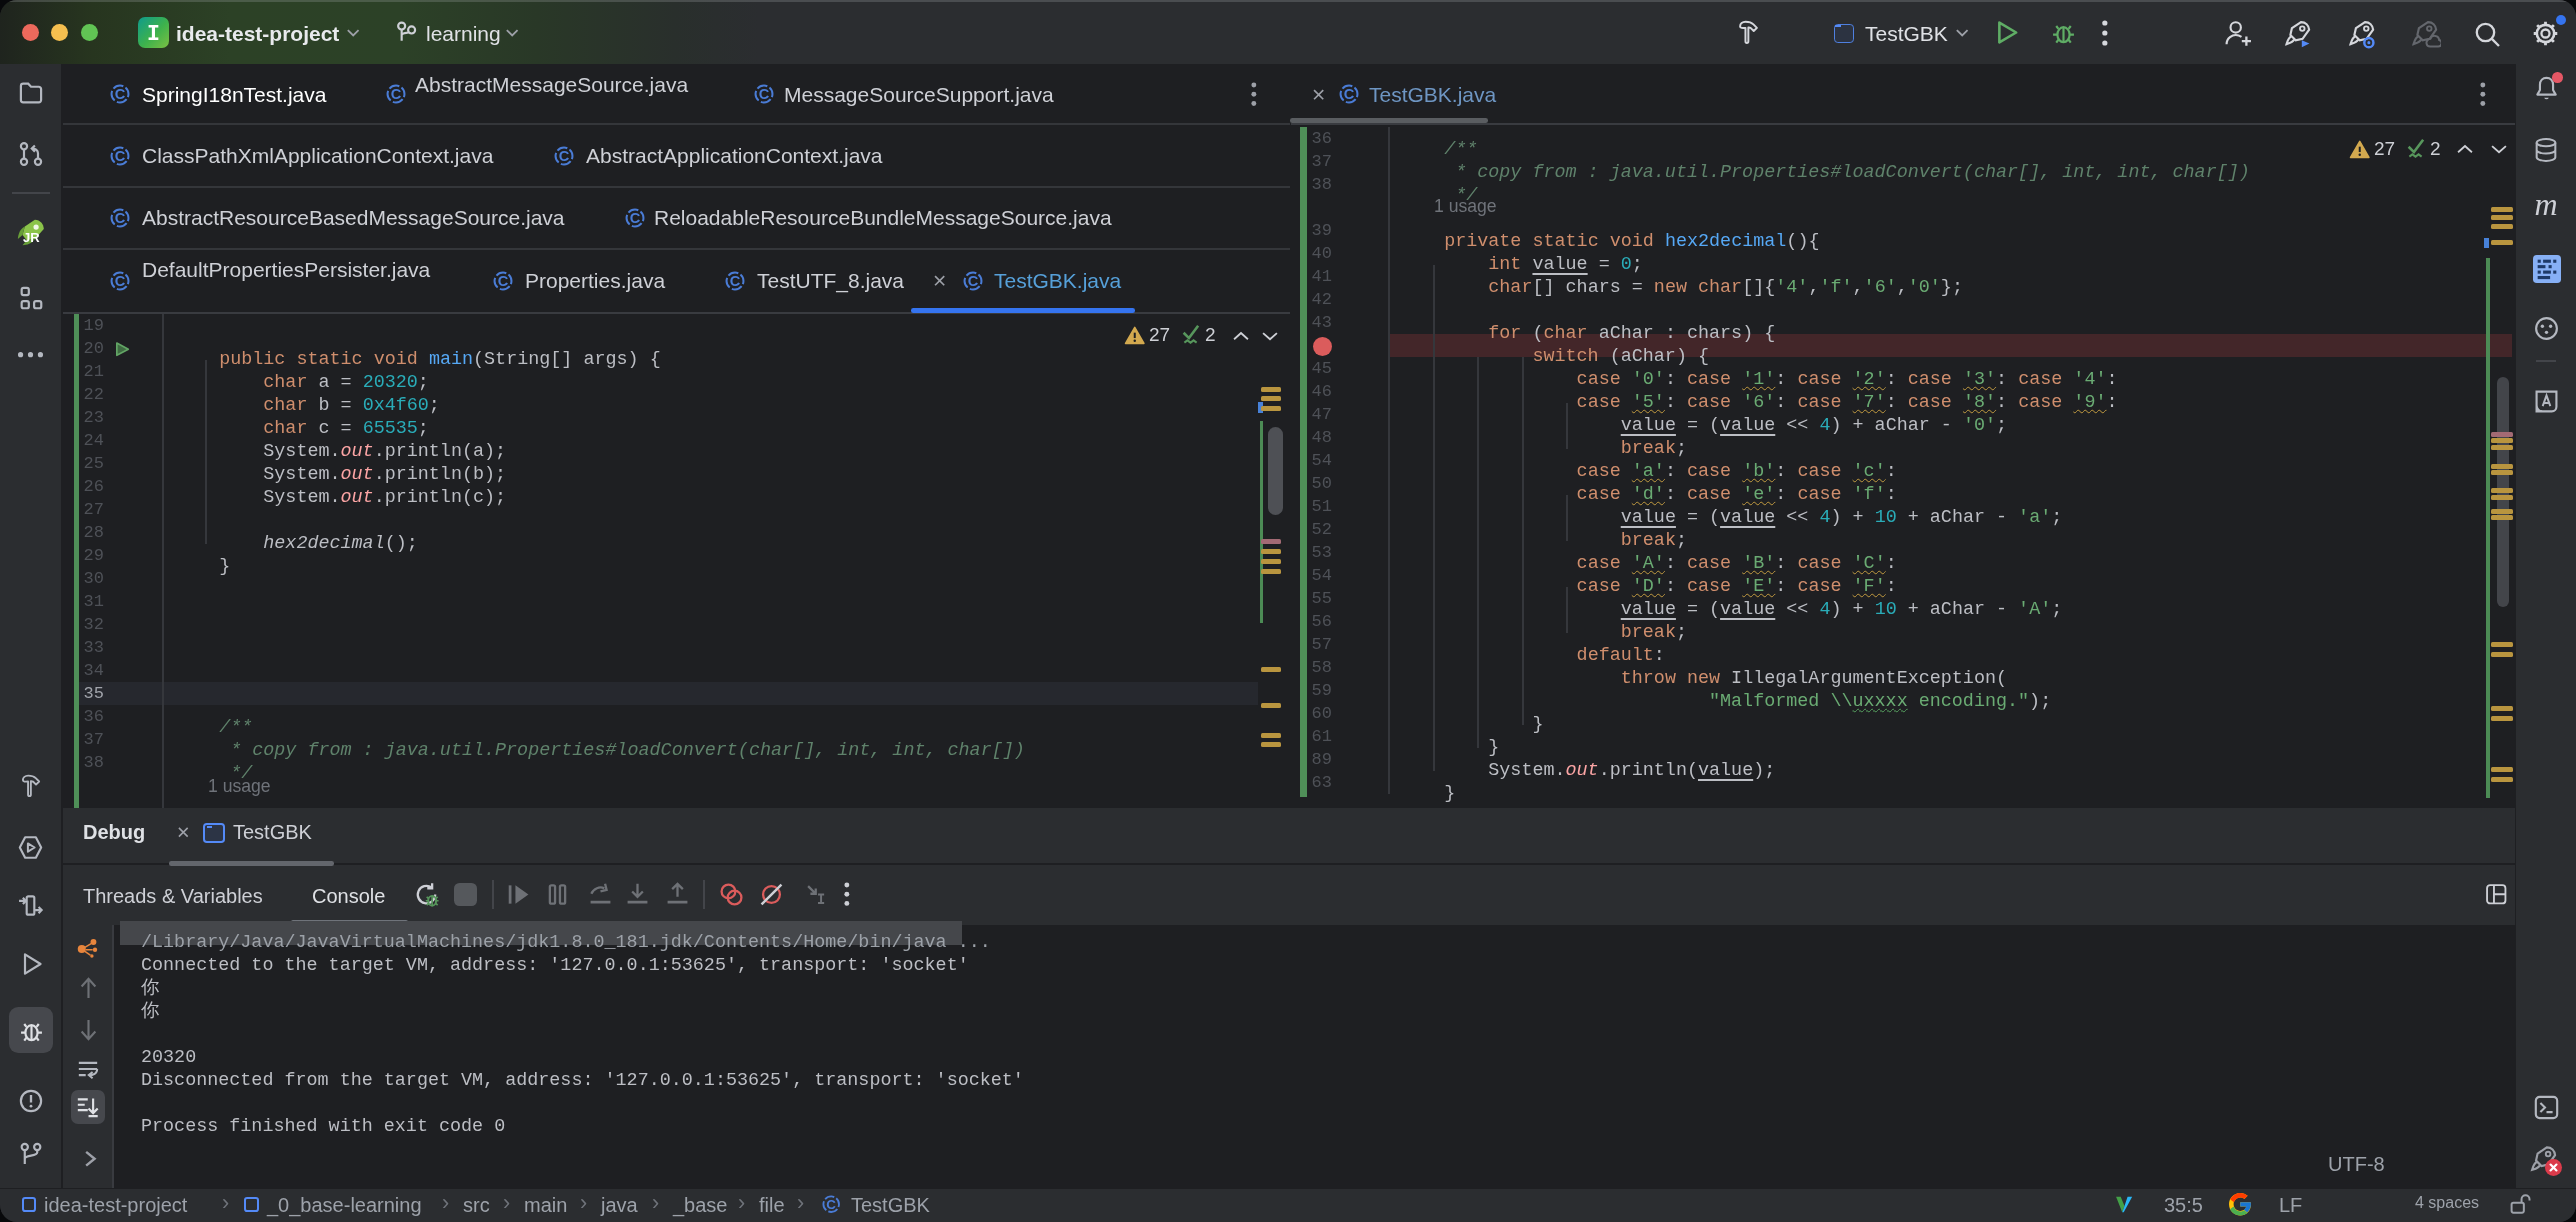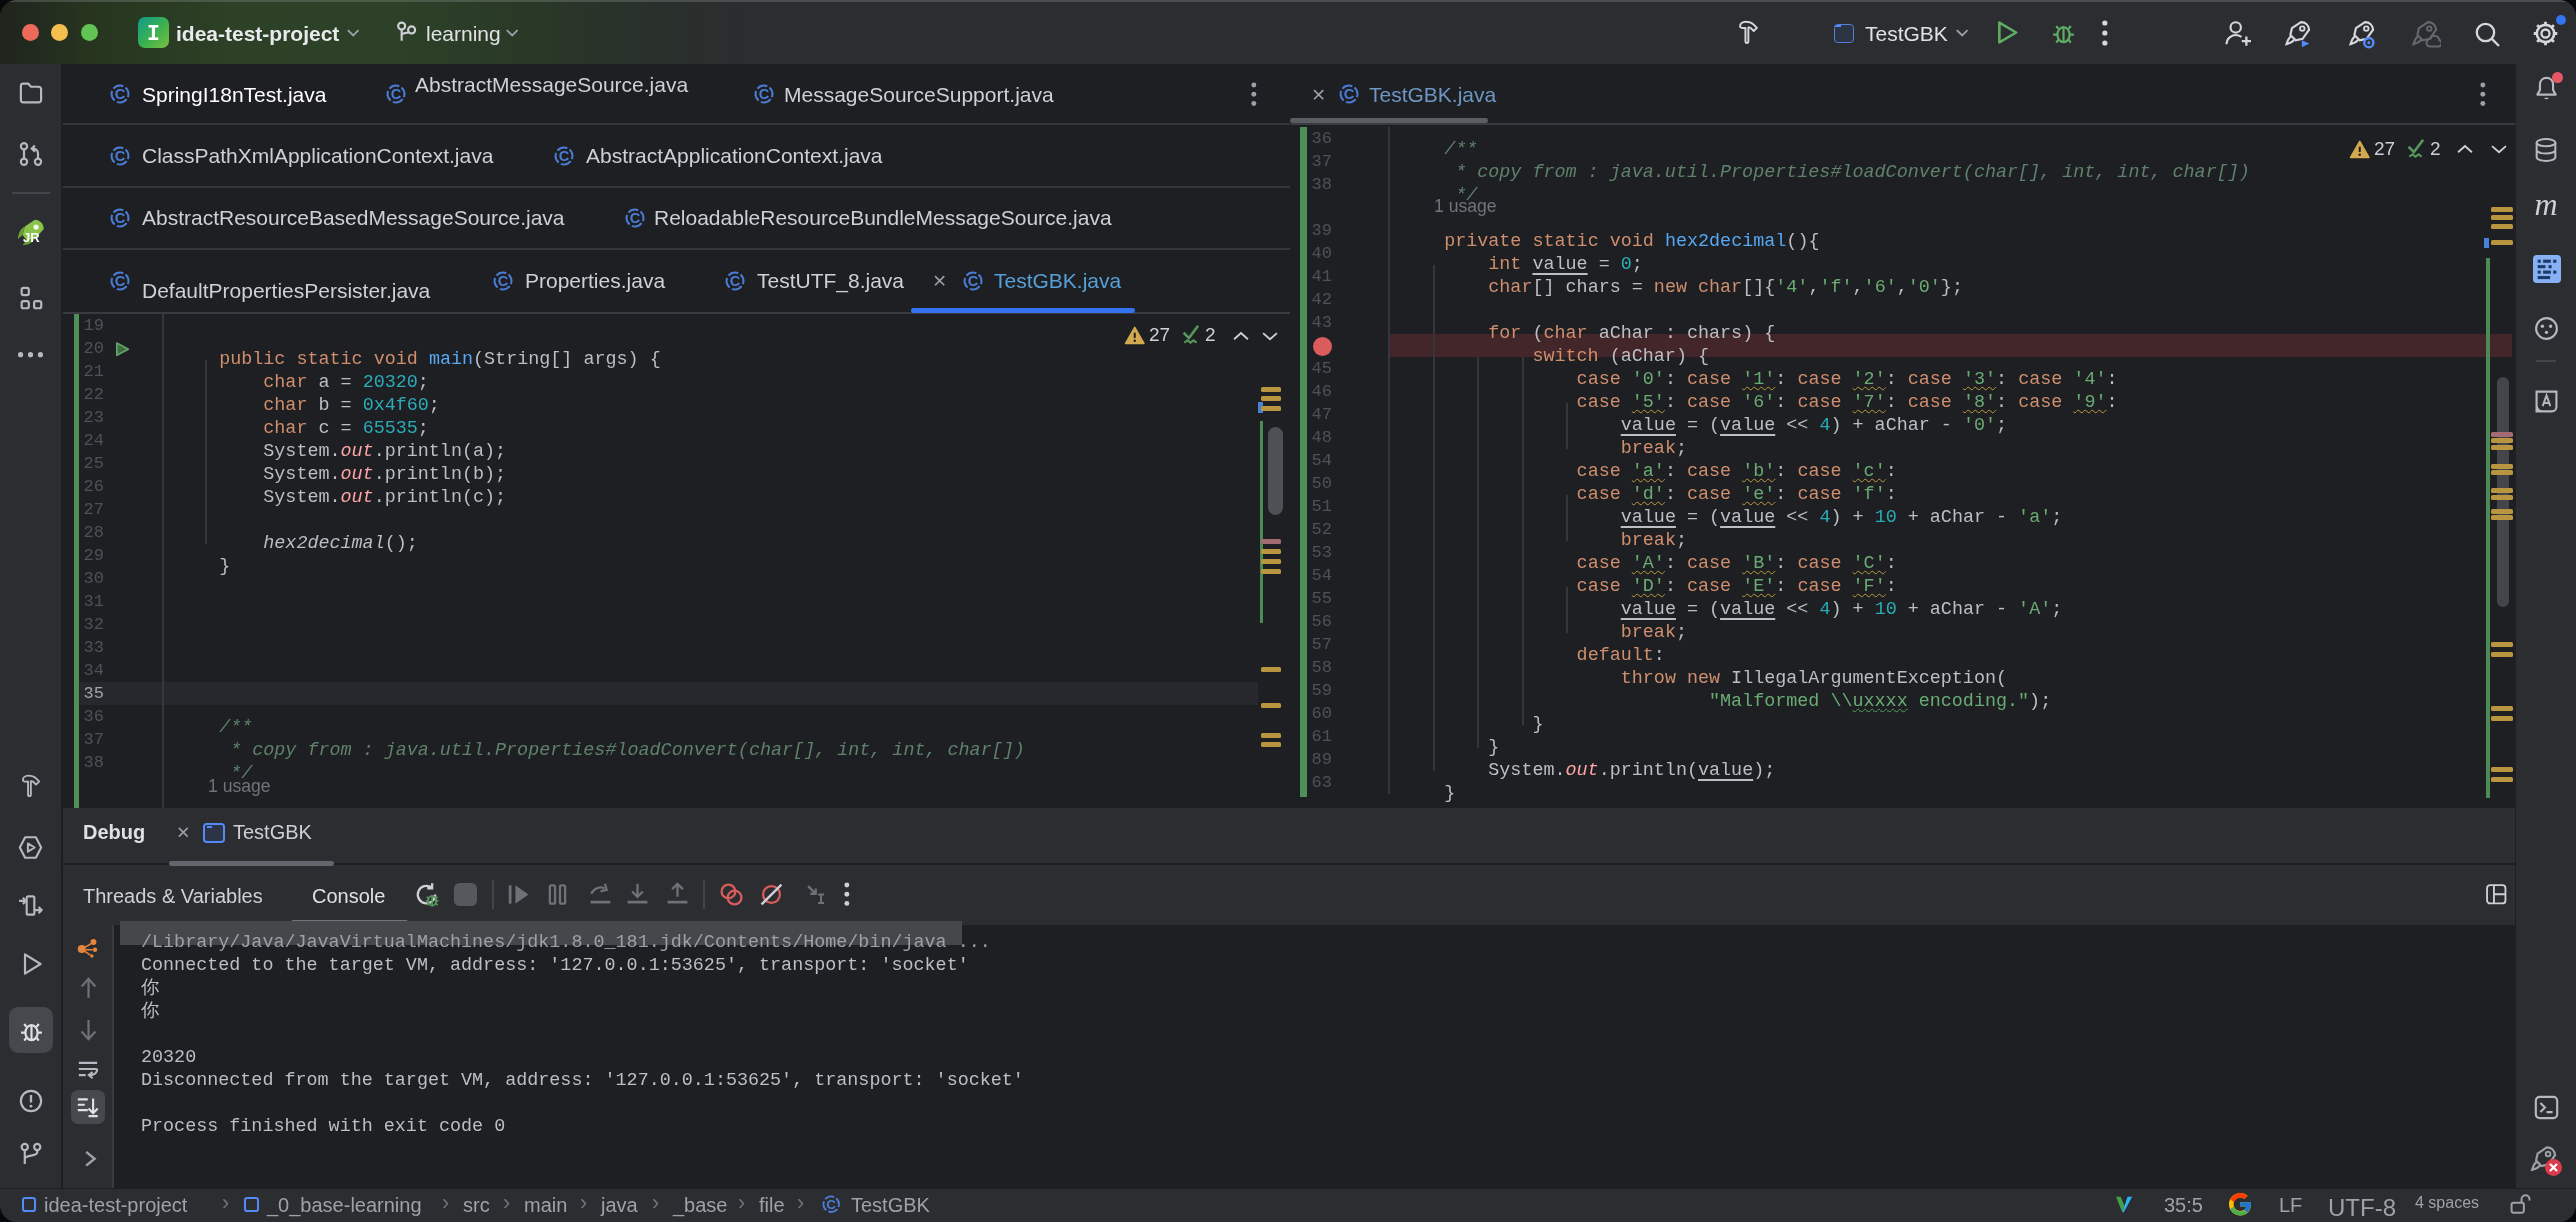--- a/index.html
+++ b/index.html
@@ -260,21 +260,21 @@
 <svg class="abs" style="left:625px;top:208px" width="20" height="20" viewBox="0 0 26 26">
       <circle cx="13" cy="13" r="11" fill="none" stroke="#4a7cd6" stroke-width="2.6" stroke-dasharray="14 3.3" stroke-dashoffset="10"></circle>
       <text x="13" y="20" text-anchor="middle" font-family="Liberation Sans" font-size="19" font-weight="bold" fill="#4a7cd6">C</text>
     </svg>
 <div class="abs tabtx" style="left:654px;top:206px">ReloadableResourceBundleMessageSource.java</div>
 
 <svg class="abs" style="left:110px;top:271px" width="20" height="20" viewBox="0 0 26 26">
       <circle cx="13" cy="13" r="11" fill="none" stroke="#4a7cd6" stroke-width="2.6" stroke-dasharray="14 3.3" stroke-dashoffset="10"></circle>
       <text x="13" y="20" text-anchor="middle" font-family="Liberation Sans" font-size="19" font-weight="bold" fill="#4a7cd6">C</text>
     </svg>
-<div class="abs tabtx" style="left:142px;top:279px">DefaultPropertiesPersister.java</div>
+<div class="abs tabtx" style="left:142px;top:258px">DefaultPropertiesPersister.java</div>
 <svg class="abs" style="left:493px;top:271px" width="20" height="20" viewBox="0 0 26 26">
       <circle cx="13" cy="13" r="11" fill="none" stroke="#4a7cd6" stroke-width="2.6" stroke-dasharray="14 3.3" stroke-dashoffset="10"></circle>
       <text x="13" y="20" text-anchor="middle" font-family="Liberation Sans" font-size="19" font-weight="bold" fill="#4a7cd6">C</text>
     </svg>
 <div class="abs tabtx" style="left:525px;top:269px">Properties.java</div>
 <svg class="abs" style="left:725px;top:271px" width="20" height="20" viewBox="0 0 26 26">
       <circle cx="13" cy="13" r="11" fill="none" stroke="#4a7cd6" stroke-width="2.6" stroke-dasharray="14 3.3" stroke-dashoffset="10"></circle>
       <text x="13" y="20" text-anchor="middle" font-family="Liberation Sans" font-size="19" font-weight="bold" fill="#4a7cd6">C</text>
     </svg>
 <div class="abs tabtx" style="left:757px;top:269px">TestUTF_8.java</div>
@@ -634,21 +634,21 @@
       <path d="M15 17 L12 25 L14 25 L25 5 L19 5 Z" fill="#29b6f6"></path>
     </svg>
 <div class="abs" style="left:2164px;top:1194px;font-size:20px;color:#9da2aa">35:5</div>
 <svg class="abs" style="left:2228px;top:1192px" width="24.5" height="24.5" viewBox="0 0 48 48">
       <path d="M44.5 20H24v8.5h11.8C34.7 33.9 30.1 37 24 37c-7.2 0-13-5.8-13-13s5.8-13 13-13c3.1 0 5.9 1.1 8.1 2.9l6.4-6.4C34.6 4.1 29.6 2 24 2 11.8 2 2 11.8 2 24s9.8 22 22 22c11 0 21-8 21-22 0-1.3-.2-2.7-.5-4z" fill="#ffc107"></path>
       <path d="M4.5 14.7l7.2 5.3C13.6 15.4 18.4 11 24 11c3.1 0 5.9 1.1 8.1 2.9l6.4-6.4C34.6 4.1 29.6 2 24 2 15.5 2 8.2 7.2 4.5 14.7z" fill="#ff3d00"></path>
       <path d="M24 46c5.5 0 10.4-1.8 14.1-4.9l-6.5-5.5C29.6 37.1 26.9 38 24 38c-6 0-11.1-4.1-12.9-9.6l-7.2 5.5C7.6 41.3 15.2 46 24 46z" fill="#4caf50"></path>
       <path d="M44.5 20H24v8.5h11.8c-.9 2.5-2.5 4.6-4.6 6.1l6.5 5.5C41.4 36.6 45 31 45 24c0-1.3-.2-2.7-.5-4z" fill="#1976d2"></path>
     </svg>
 <div class="abs" style="left:2279px;top:1194px;font-size:20px;color:#9da2aa">LF</div>
-<div class="abs" style="left:2328px;top:1194px;font-size:24px;color:#9da2aa">UTF-8</div>
+<div class="abs" style="left:2328px;top:1153px;font-size:20px;color:#9da2aa">UTF-8</div>
 <div class="abs" style="left:2415px;top:1194px;font-size:16px;color:#9da2aa">4 spaces</div>
 <svg class="abs" style="left:2507px;top:1192px" width="24.5" height="24.5" viewBox="0 0 16 16">
       <rect x="3" y="7" width="8" height="6.5" rx="1.2" fill="none" stroke="#9da2aa" stroke-width="1.3"></rect>
       <path d="M9.5 7 V4.8 a2.6 2.6 0 0 1 5.2 0 V5.6" fill="none" stroke="#9da2aa" stroke-width="1.3"></path>
     </svg>
 
 </div>
 
 
 </body></html>

